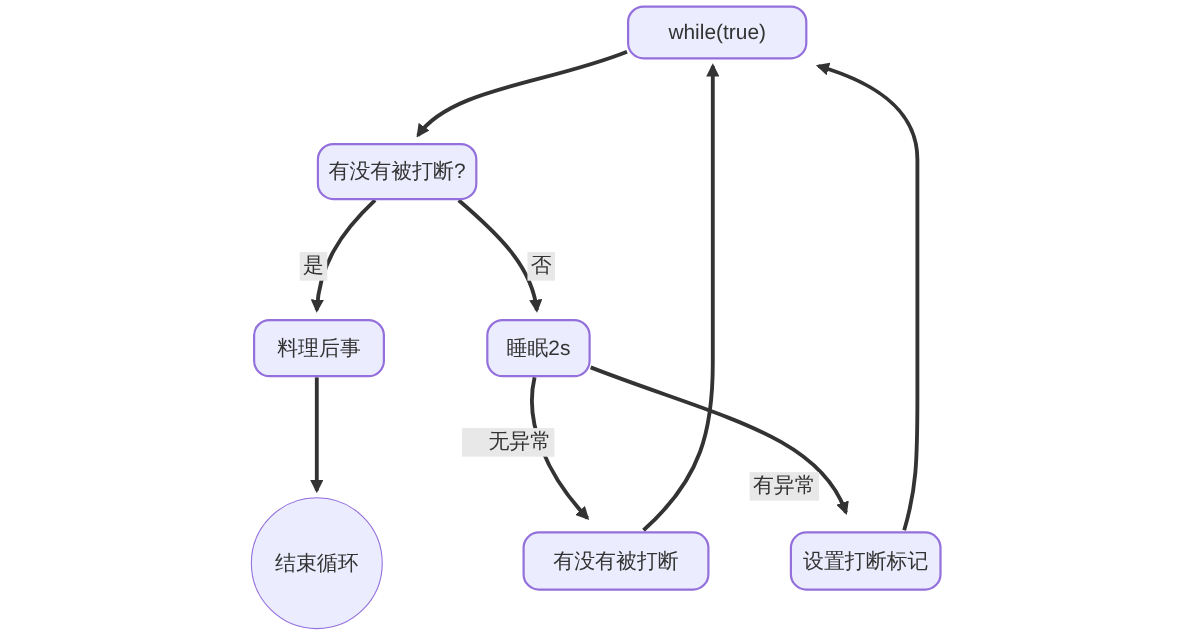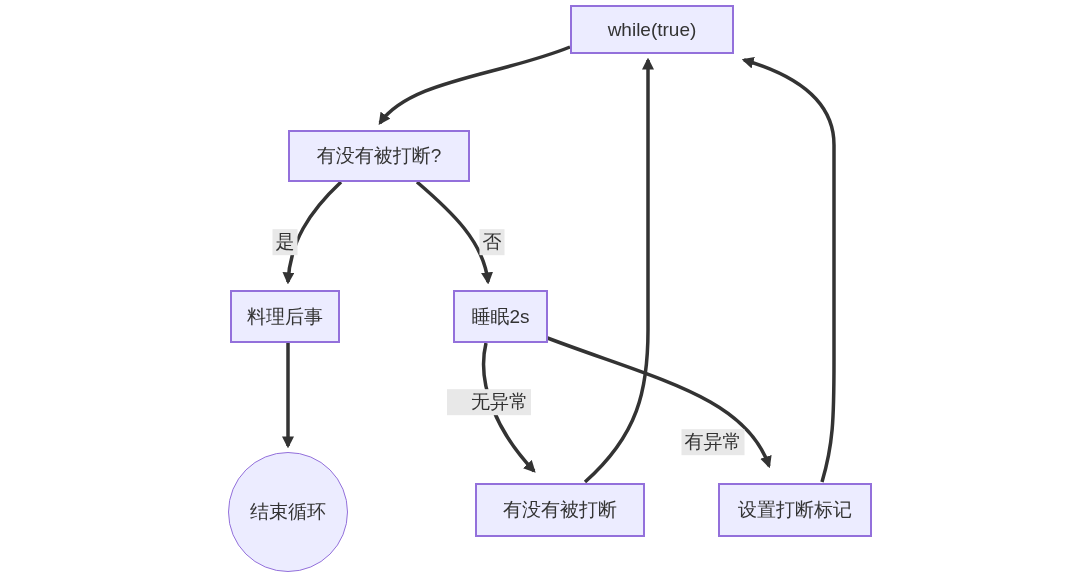--- a/index.html
+++ b/index.html
@@ -24,21 +24,21 @@
   }
   svg.edges path.edge {
     fill: none;
     stroke: #333333;
     stroke-width: 3.5px;
   }
   .node {
     position: absolute;
     background: #ECECFF;
     border: 2px solid #9370DB;
-    border-radius: 0;
+    border-radius: 15px;
     display: flex;
     align-items: center;
     justify-content: center;
     color: #333333;
     font-size: 19px;
     box-sizing: border-box;
     white-space: nowrap;
   }
   .node.circle {
     border-radius: 50%;
@@ -75,45 +75,45 @@
     <path class="edge" d="M 486 343 C 476 385 498 433 534 471" marker-end="url(#arrowhead)"></path>
     <path class="edge" d="M 537 334 C 650 378 745 395 769 466" marker-end="url(#arrowhead)"></path>
     <path class="edge" d="M 585 482 C 638 435 648 390 648 330 L 648 60" marker-end="url(#arrowhead)"></path>
     <path class="edge" d="M 822 482 C 833 445 834 420 834 360 L 834 145 C 834 98 792 74 744 60" marker-end="url(#arrowhead)"></path>
   </svg>
 
   <div class="node" style="left:570px; top:5px; width:164px; height:49px;">
     <span>while(true)</span>
   </div>
 
-  <div class="node" style="left:288px; top:130px; width:182px; height:52px;">
+  <div class="node" style="left:288px; top:130px; width:146px; height:52px;">
     <span>有没有被打断?</span>
   </div>
 
-  <div class="node" style="left:230px; top:290px; width:110px; height:53px;">
+  <div class="node" style="left:230px; top:290px; width:120px; height:53px;">
     <span>料理后事</span>
   </div>
 
-  <div class="node" style="left:442px; top:290px; width:95px; height:53px;margin-left:11px;">
+  <div class="node" style="left:442px; top:290px; width:95px; height:53px;">
     <span>睡眠2s</span>
   </div>
 
   <div class="node circle" style="left:228px; top:452px; width:120px; height:120px;">
     <span>结束循环</span>
   </div>
 
   <div class="node" style="left:475px; top:483px; width:170px; height:54px;">
     <span>有没有被打断</span>
   </div>
 
-  <div class="node" style="left:718px; top:483px; width:154px; height:54px;">
+  <div class="node" style="left:718px; top:483px; width:138px; height:54px;">
     <span>设置打断标记</span>
   </div>
 
   <div class="edge-label" style="left:285px; top:242px;">是</div>
 
   <div class="edge-label" style="left:492px; top:242px;">否</div>
 
-  <div class="edge-label" style="left:489px; top:402px;padding-left:24px;">无异常</div>
+  <div class="edge-label" style="left:462px; top:402px;padding-left:24px;">无异常</div>
 
   <div class="edge-label" style="left:713px; top:402px;margin-top:40px;">有异常</div>
 
 </div>
 
 </body></html>

